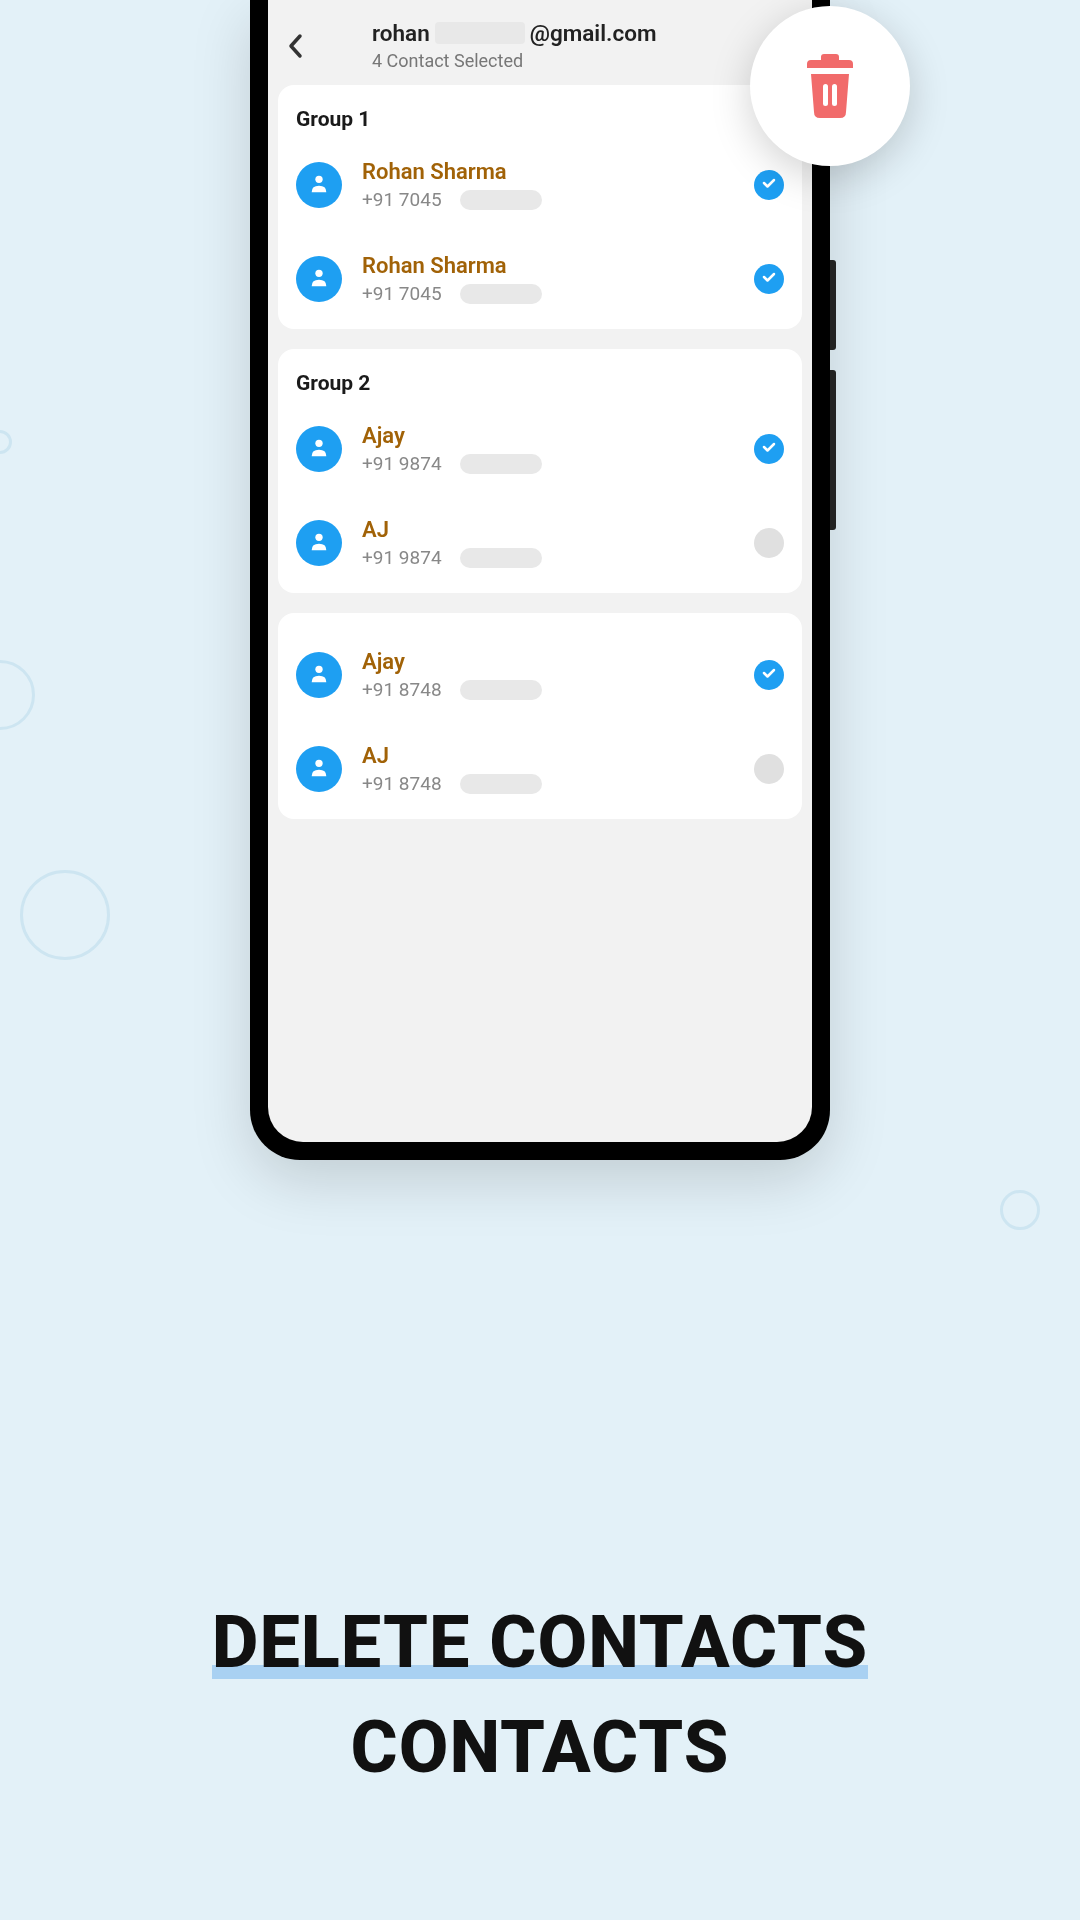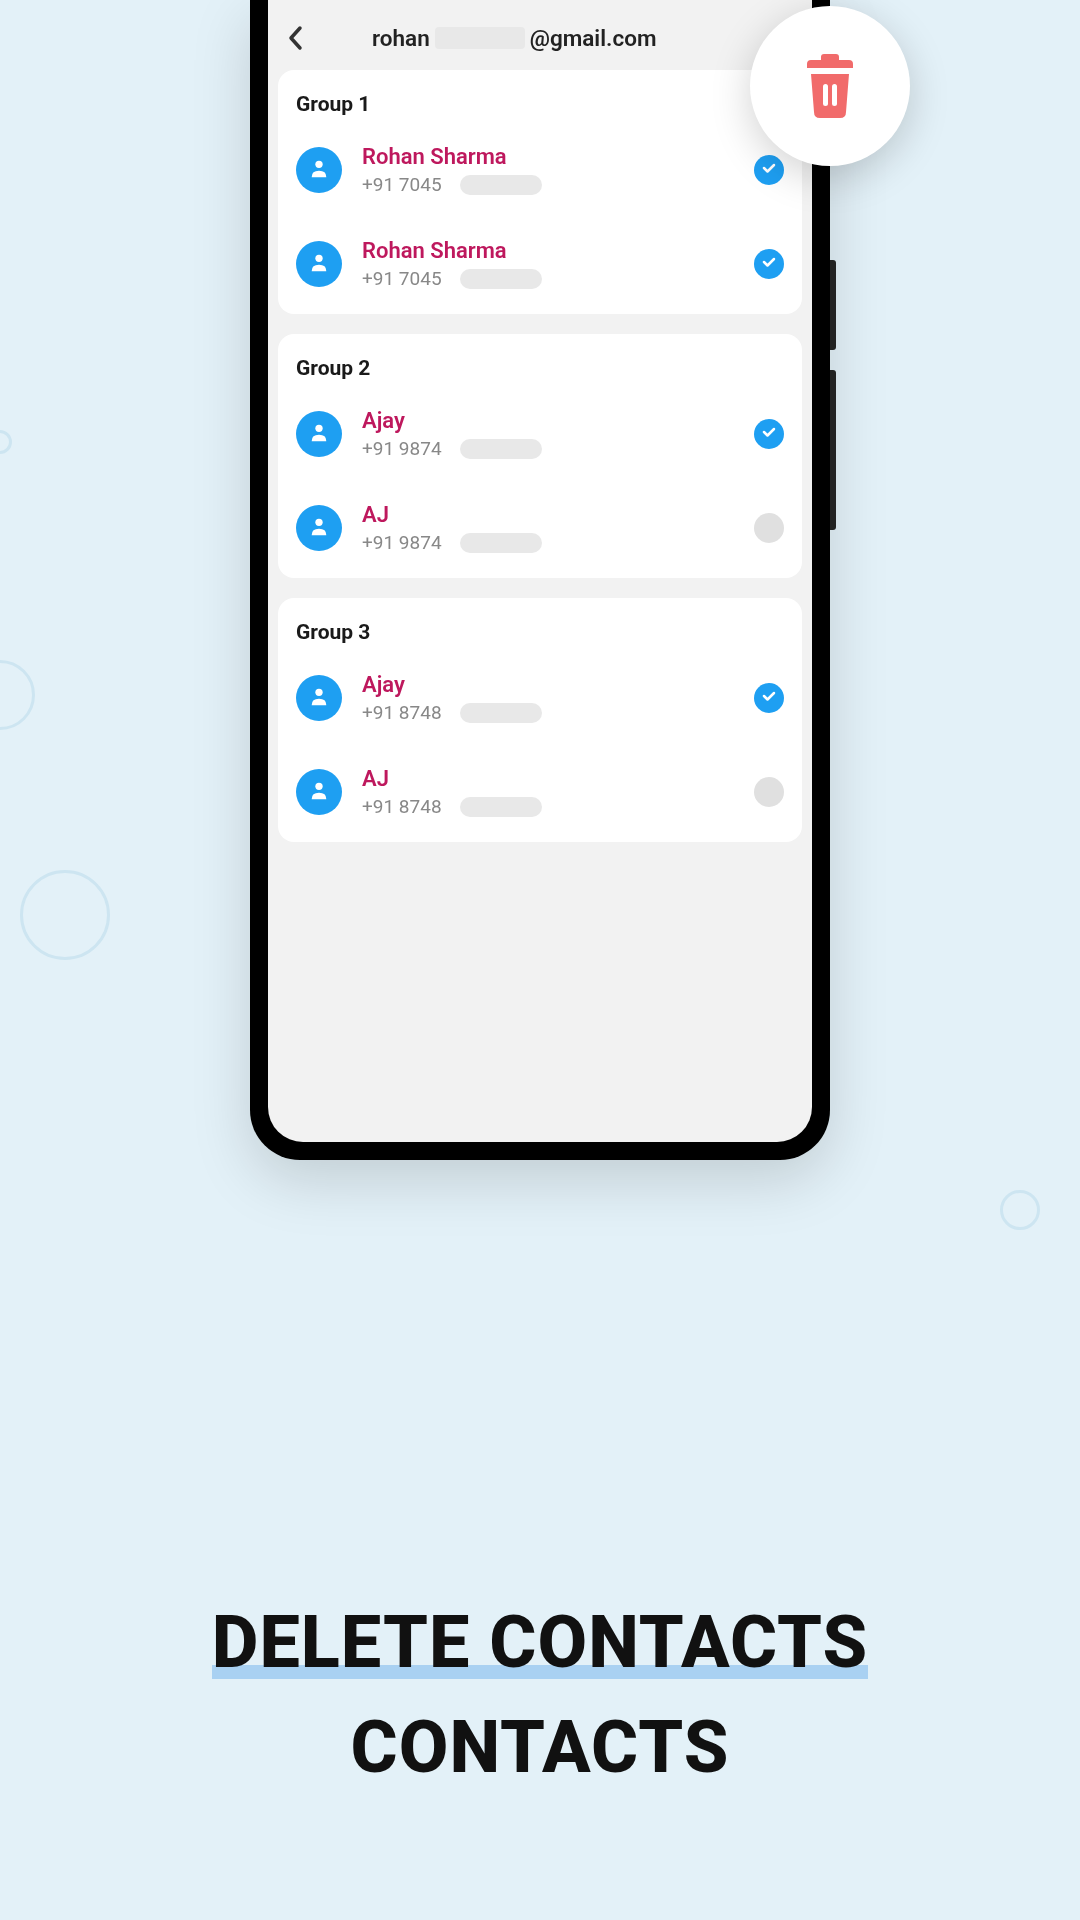--- a/index.html
+++ b/index.html
@@ -121,21 +121,21 @@
   border-radius: 50%;
   display: flex;
   align-items: center;
   justify-content: center;
   flex-shrink: 0;
 }
 .contact-info { flex: 1; }
 .contact-name {
   font-size: 22px;
   font-weight: 600;
-  color: #be185d;
+  color: #a16207;
 }
 .contact-phone {
   font-size: 19px;
   color: #888;
   margin-top: 4px;
   display: flex;
   align-items: center;
   gap: 18px;
 }
 .phone-mask {
@@ -209,20 +209,21 @@
         <svg width="20" height="28" viewBox="0 0 20 28">
           <path d="M14 4 L5 14 L14 24" stroke="#333" stroke-width="3.5" fill="none" stroke-linecap="round" stroke-linejoin="round"></path>
         </svg>
       </div>
       <div class="header-text">
         <div class="header-title">
           <span>rohan</span>
           <span class="title-mask"></span>
           <span>@gmail.com</span>
         </div>
+        <div class="header-sub">4 Contact Selected</div>
       </div>
     </div>
 
     <div class="content" id="groups-container">
         <div class="group-card">
           <div class="group-title">Group 1</div>
           <div class="contact-row">
             <div class="avatar">
               <span><svg width="22" height="22" viewBox="0 0 24 24" fill="#fff">
                   <circle cx="12" cy="8" r="4"></circle>
@@ -296,21 +297,20 @@
               <div class="contact-name">AJ</div>
               <div class="contact-phone">
                 <span>+91 9874</span>
                 <span class="phone-mask"></span>
               </div>
             </div>
             <div class="checkbox unchecked"></div>
           </div>
         </div>
         <div class="group-card">
-          <div class="group-title">Group 3</div>
           <div class="contact-row">
             <div class="avatar">
               <span><svg width="22" height="22" viewBox="0 0 24 24" fill="#fff">
                   <circle cx="12" cy="8" r="4"></circle>
                   <path d="M4 22 Q4 15 12 15 Q20 15 20 22 Z"></path>
                 </svg></span>
             </div>
             <div class="contact-info">
               <div class="contact-name">Ajay</div>
               <div class="contact-phone">

